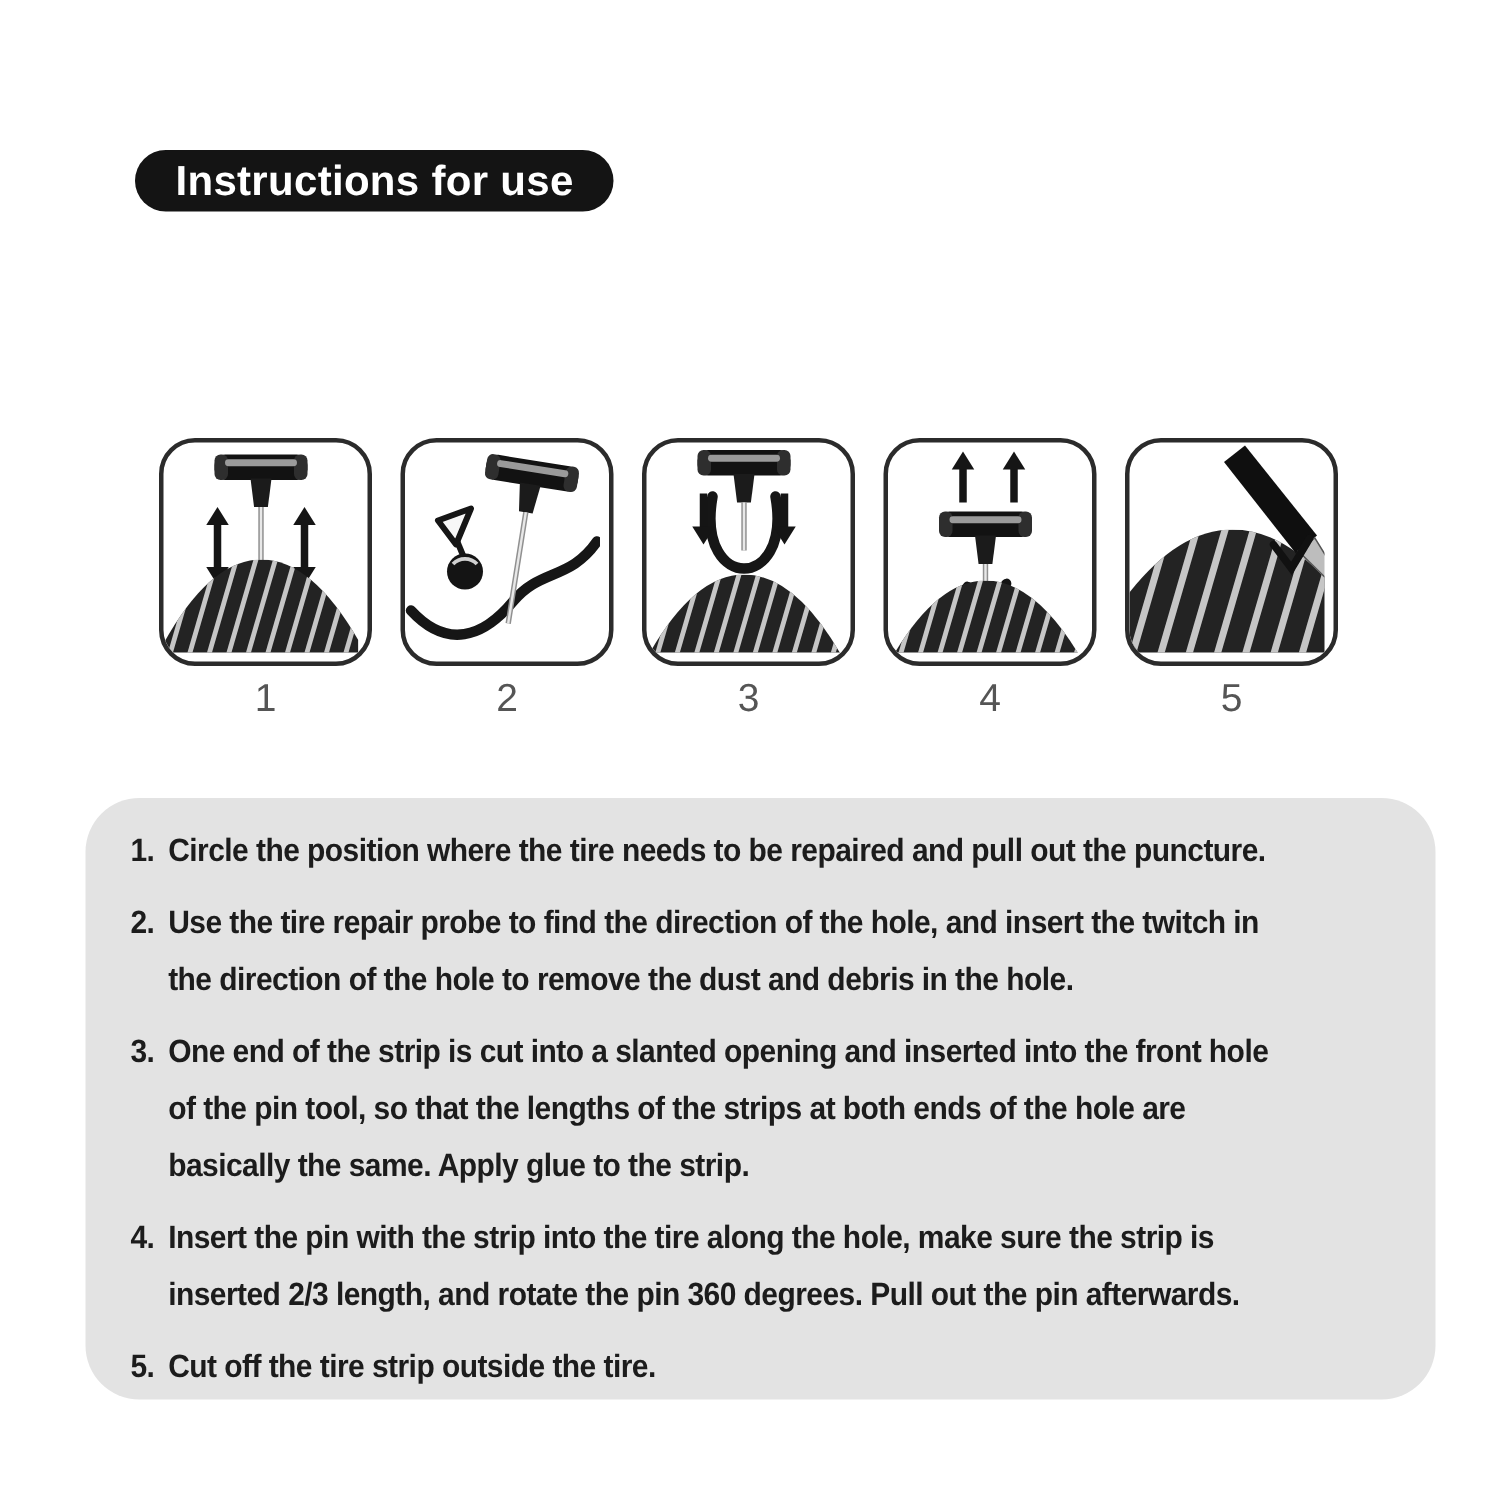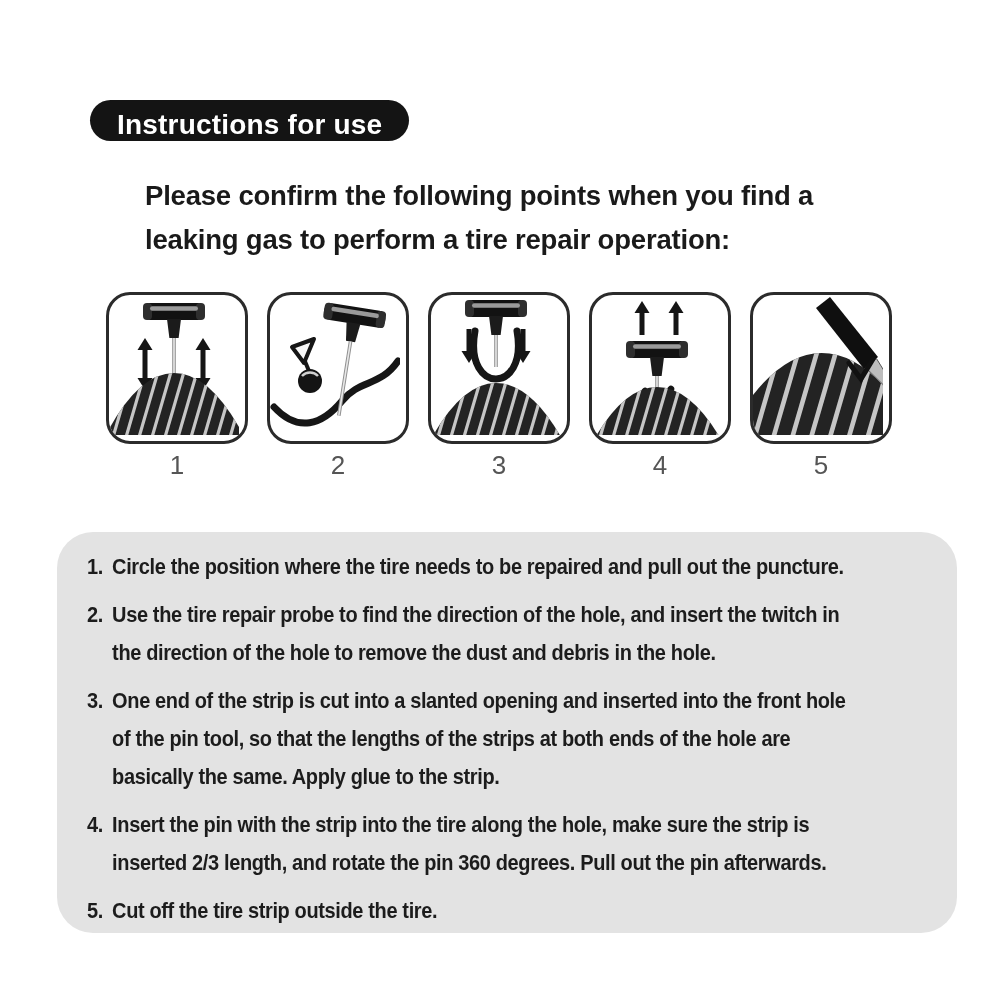--- a/index.html
+++ b/index.html
@@ -1,21 +1,21 @@
 <!DOCTYPE html>
 <html><head>
 <meta charset="utf-8">
 <style>
   html,body{margin:0;padding:0;background:#ffffff;}
   .page{position:relative;width:997px;height:1000px;background:#ffffff;overflow:hidden;
         font-family:"Liberation Sans",sans-serif;color:#1b1b1b;}
 
   
   .badge{position:absolute;left:90px;top:100px;height:41px;background:#141414;
-         border-radius:21px;display:flex;align-items:flex-end;padding:0 27px;}
+         border-radius:21px;display:flex;align-items:center;padding:0 27px;}
   .badge .badge-label{color:#ffffff;font-size:28px;font-weight:bold;letter-spacing:.2px;white-space:nowrap;}
 
   
   .heading{position:absolute;left:145px;top:174px;font-size:27.5px;font-weight:bold;
            line-height:44px;letter-spacing:-.2px;color:#1a1a1a;}
   .heading div{white-space:nowrap;}
 
   
   .panels{position:absolute;left:106px;top:292px;display:flex;gap:19px;}
   .panel{width:136px;height:146px;border:3px solid #2b2b2b;border-radius:24px;
@@ -86,24 +86,20 @@
     </g>
   </defs>
 </svg>
 
 <div class="page">
 
   <div class="badge">
     <span class="badge-label">Instructions for use</span>
   </div>
 
-  <div class="heading">
-    <div>Please confirm the following points when you find a</div>
-    <div>leaking gas to perform a tire repair operation:</div>
-  </div>
 
   <div class="panels">
 
     <div class="panel">
       <svg width="130" height="140" viewBox="0 0 130 140">
         <use href="#ttool" x="65" y="8"></use>
         <line x1="65" y1="43" x2="65" y2="92" stroke="#909090" stroke-width="3.6"></line>
         <line x1="65" y1="43" x2="65" y2="92" stroke="#e8e8e8" stroke-width="1.6"></line>
         <use href="#dbl-arrow" x="36" y="44"></use>
         <use href="#dbl-arrow" x="94" y="44"></use>

